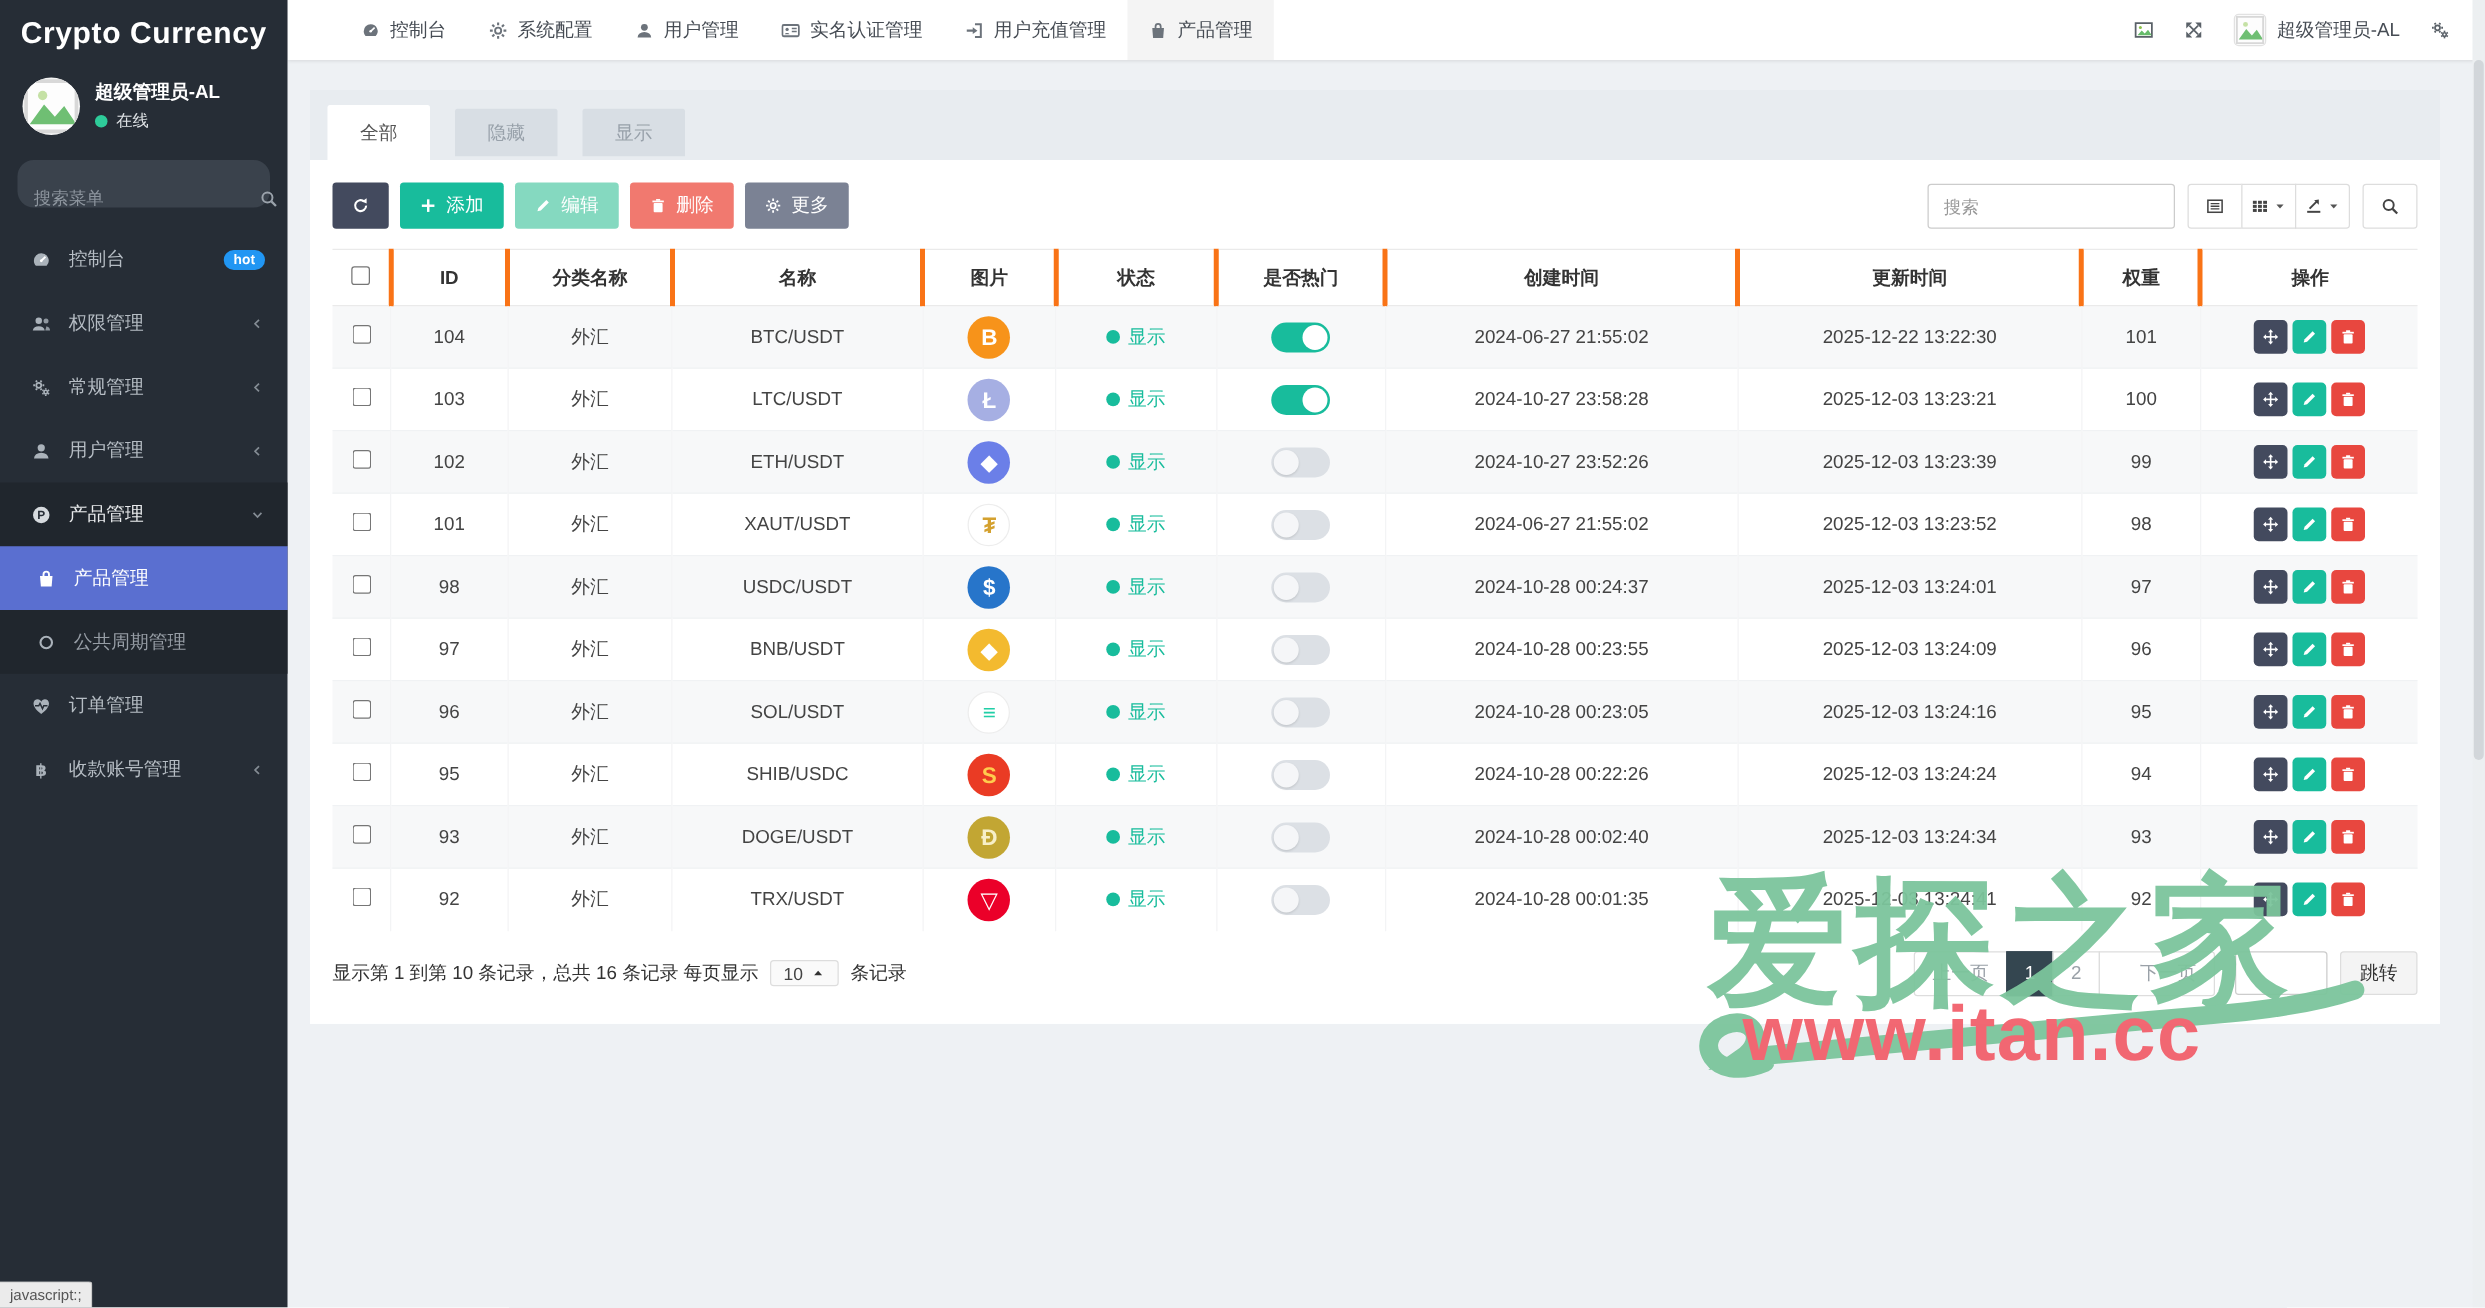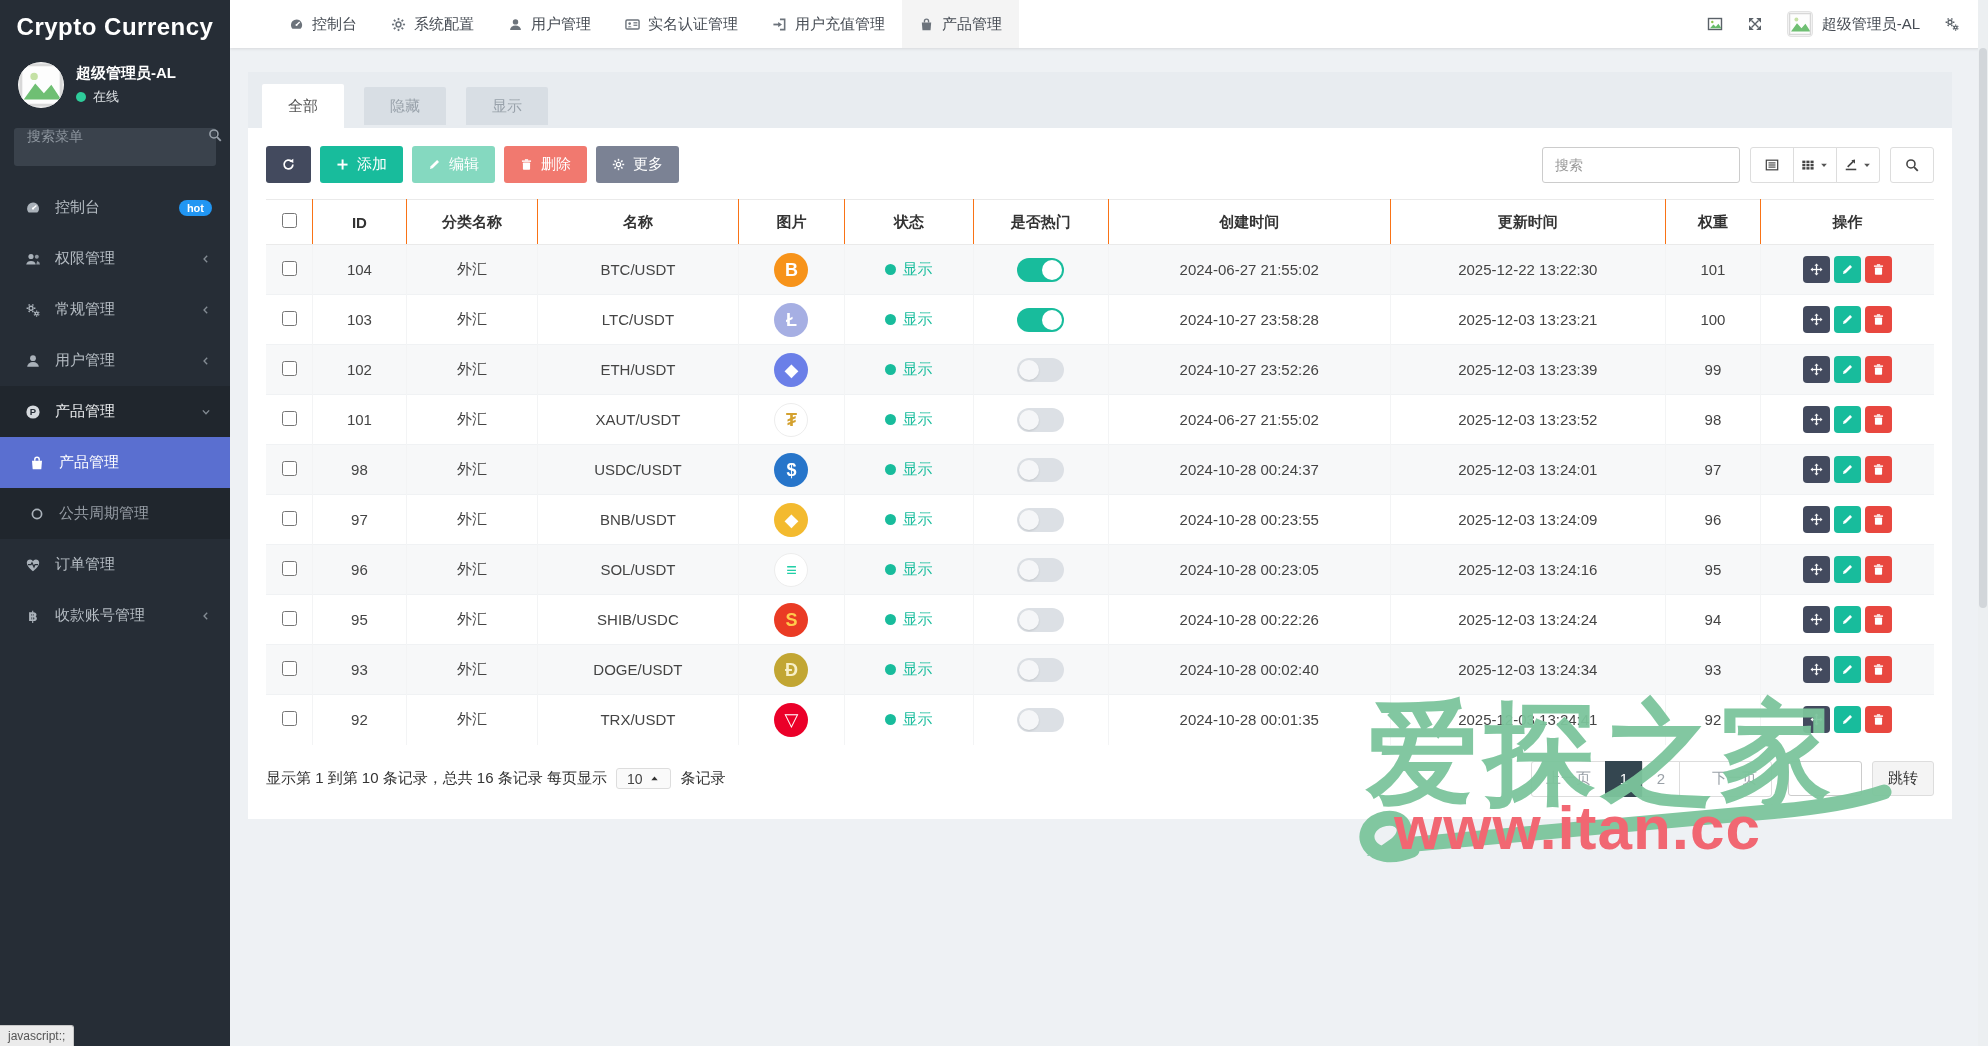--- a/index.html
+++ b/index.html
@@ -15,22 +15,22 @@
   .sidebar { position:absolute; left:0; top:0; bottom:0; width:230px; background:#262d36; z-index:5; }
   .logo { height:54px; display:flex; align-items:center; justify-content:center;
           color:#fff; font-size:24px; font-weight:600; letter-spacing:.5px; }
   .user-panel { display:flex; align-items:center; padding:8px 18px 16px; }
   .avatar { width:46px; height:46px; border-radius:50%; background:#f4f4f4; overflow:hidden;
             display:flex; align-items:center; justify-content:center; font-size:34px; }
   .user-info { margin-left:12px; }
   .user-name { color:#fff; font-weight:bold; font-size:15px; margin-bottom:5px; }
   .user-status { font-size:13px; color:#dfe3e6; display:flex; align-items:center; }
   .user-status .dot { width:10px; height:10px; border-radius:50%; background:#2ecc9a; margin-right:7px; }
-  .menu-search { margin:4px 14px 16px; background:#3a424c; border-radius:3px; height:38px;
-                 display:flex; align-items:flex-start; padding:0 13px; }
+  .menu-search { margin:4px 14px 16px; background:#3a424c; border-radius:13px; height:38px;
+                 display:flex; align-items:flex-end; padding:0 13px; }
   .menu-search input { flex:1; background:transparent; border:none; outline:none;
                        color:#cfd4d9; font-size:14px; font-family:inherit; }
   .menu-search input::placeholder { color:#8d959e; }
   .menu-search .ico { color:#9aa2ab; font-size:14px; }
   .menu-item { height:51px; display:flex; align-items:center; padding:0 18px 0 22px;
                font-size:15px; color:#b6bdc4; cursor:pointer; }
   .menu-item .mi-icon { width:21px; margin-right:12px; color:#aab2ba; font-size:16px; }
   .menu-item .label { flex:1; }
   .menu-item .chevron { color:#848c94; font-size:12px; }
   .menu-item.expanded-parent { background:#20262d; color:#e8eaec; }
@@ -80,21 +80,21 @@
   .tool-btn { min-width:44px; height:36px; background:#fff; border:1px solid #ddd; margin-left:-1px;
               display:flex; align-items:center; justify-content:center; gap:4px; color:#444; cursor:pointer; }
   .btn-group .tool-btn:first-child { border-radius:3px 0 0 3px; margin-left:0; }
   .btn-group .tool-btn:last-child { border-radius:0 3px 3px 0; }
   .tool-btn .ico { font-size:14px; }
   .tool-btn .caret { font-size:10px; color:#555; }
   .tool-search { margin-left:10px; border-radius:3px; border:1px solid #ddd; }
 
   table { width:100%; border-collapse:collapse; table-layout:fixed; }
   thead th { font-size:15px; font-weight:bold; color:#333; height:45px; text-align:center;
-             border-top:1px solid #eaeaea; border-bottom:1px solid #eaeaea; border-right:1px solid #f97316; }
+             border-top:1px solid #eaeaea; border-bottom:1px solid #eaeaea; border-right:4px solid #f97316; }
   thead th:last-child { border-right:none; }
   tbody td { font-size:15px; color:#444; height:50px; text-align:center;
              border-right:1px solid #f3f4f5; border-top:1px solid #f0f2f4; }
   tbody td:last-child { border-right:none; }
   tbody tr:nth-child(odd) { background:#f7f8f9; }
   input[type=checkbox] { width:15px; height:15px; cursor:pointer; }
 
   .coin { width:34px; height:34px; border-radius:50%; display:inline-flex; align-items:center;
           justify-content:center; font-size:18px; font-weight:bold; line-height:1; vertical-align:middle; }
   .status-show { font-size:15px; display:inline-flex; align-items:center; gap:6px; cursor:pointer; }

